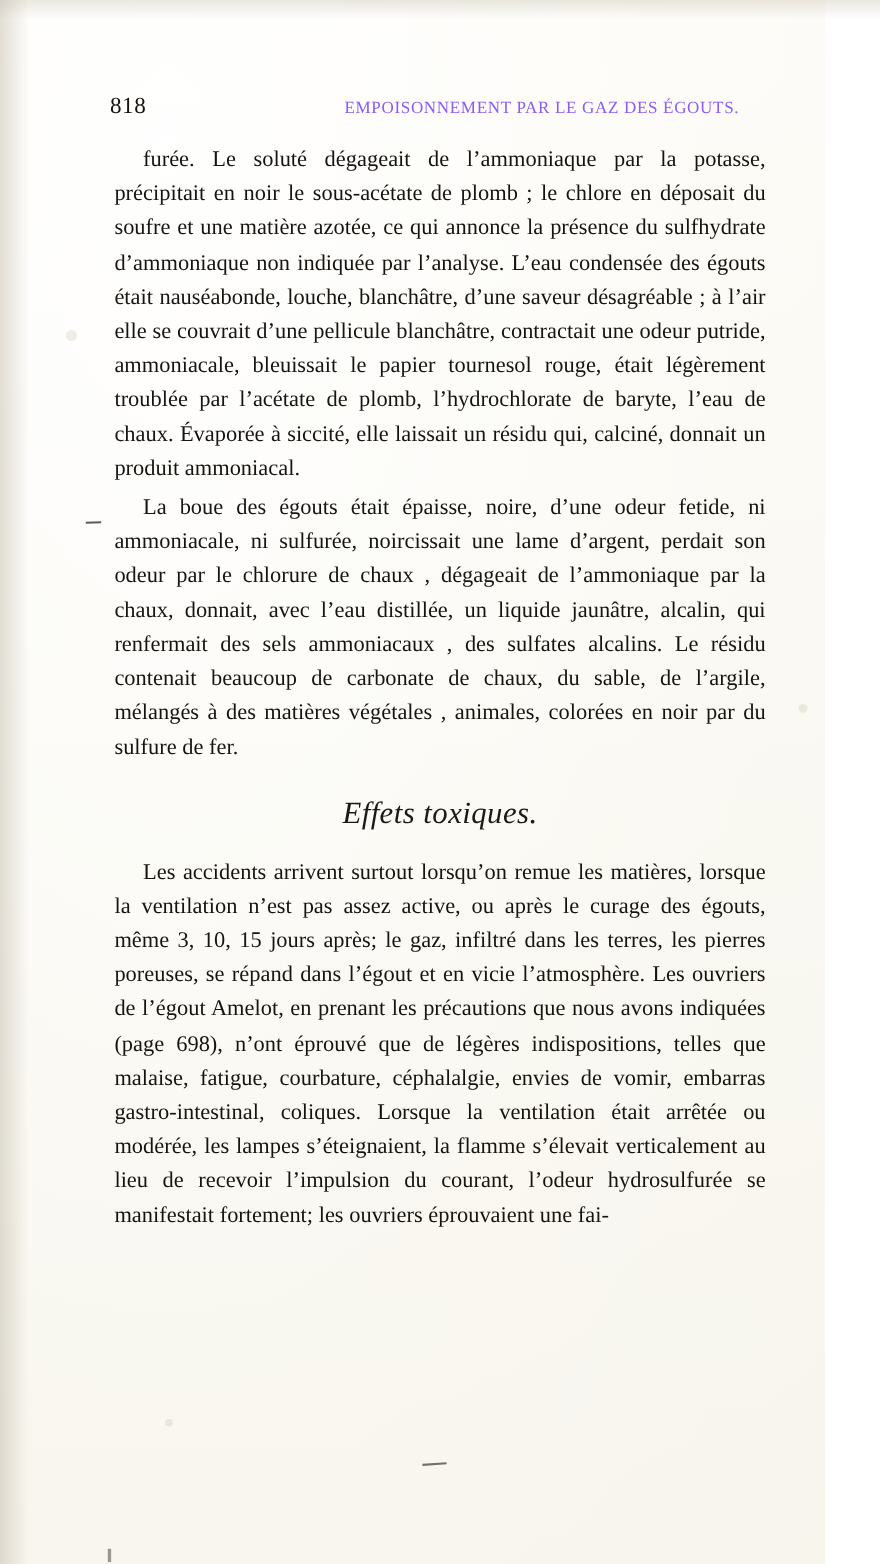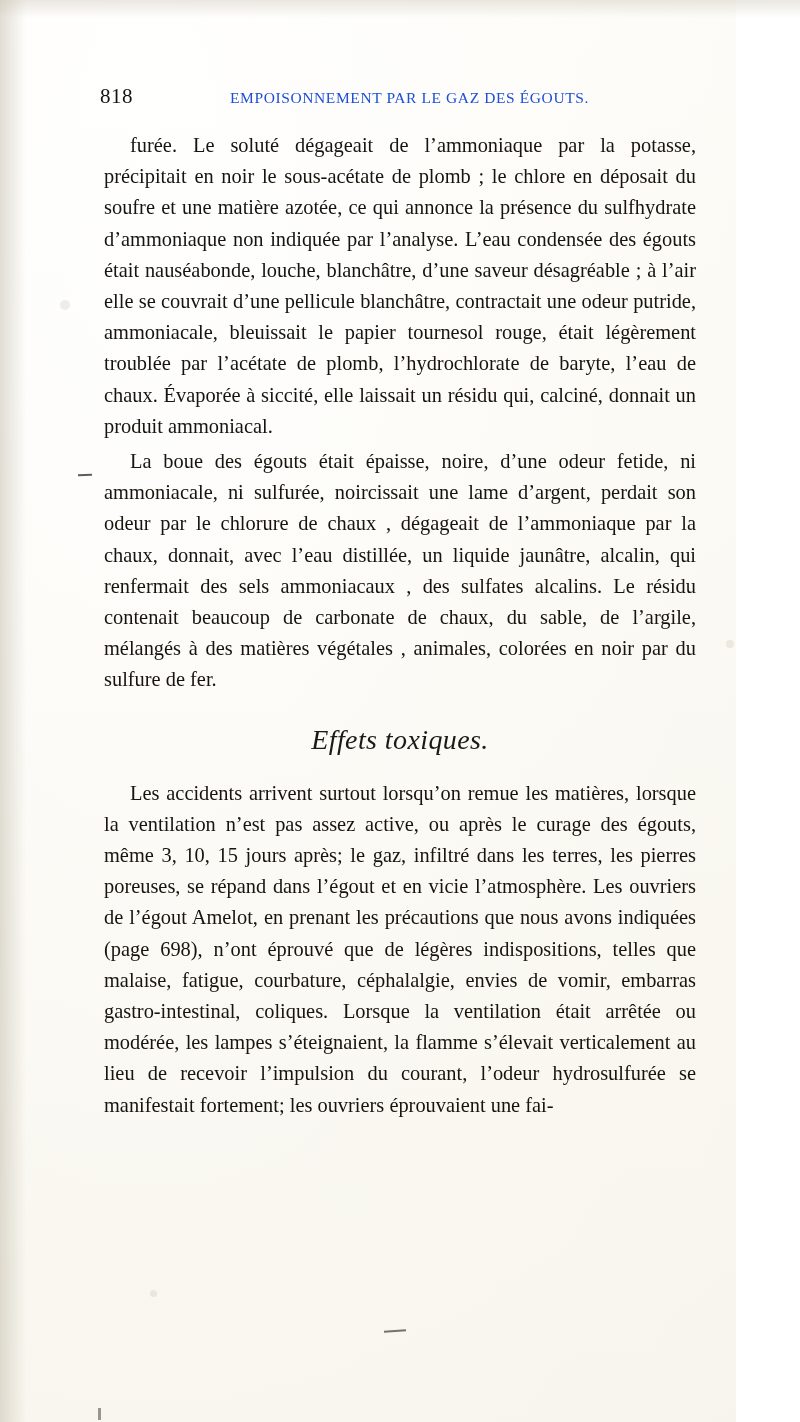--- a/index.html
+++ b/index.html
@@ -14,20 +14,21 @@
     color: #1c1a16;
     position: relative;
     overflow: hidden;
   }
   .page {
     position: absolute;
     left: 0; top: 0;
     width: 736px;
     height: 1422px;
     background: #fdfcf8;
+    padding-left: 14px;
   }
   .paper-tint {
     position: absolute;
     inset: 0;
     background:
       radial-gradient(ellipse at 20% 10%, rgba(255,255,255,0.85) 0%, rgba(250,248,240,0.2) 60%, rgba(244,240,230,0.25) 100%),
       linear-gradient(180deg, #fefdfa 0%, #fbfaf5 40%, #f8f6ef 100%);
     pointer-events: none;
   }
   .content {
@@ -44,25 +45,25 @@
     height: 20px;
   }
   .folio {
     font-size: 21px;
     letter-spacing: 0.5px;
     font-family: "Liberation Serif", serif;
     color: #16130f;
   }
   .head-title {
     flex: 1;
-    text-align: center;
+    text-align: right;
     font-size: 15.5px;
     letter-spacing: 0.6px;
     text-transform: uppercase;
-    color: #1d4ed8;
+    color: #8b5cf6;
     padding-left: 14px;
     padding-right: 28px;
   }
   p.body {
     margin: 4px;
     font-size: 20.4px;
     line-height: 31.2px;
     text-align: justify;
     text-justify: inter-word;
     text-indent: 26px;

